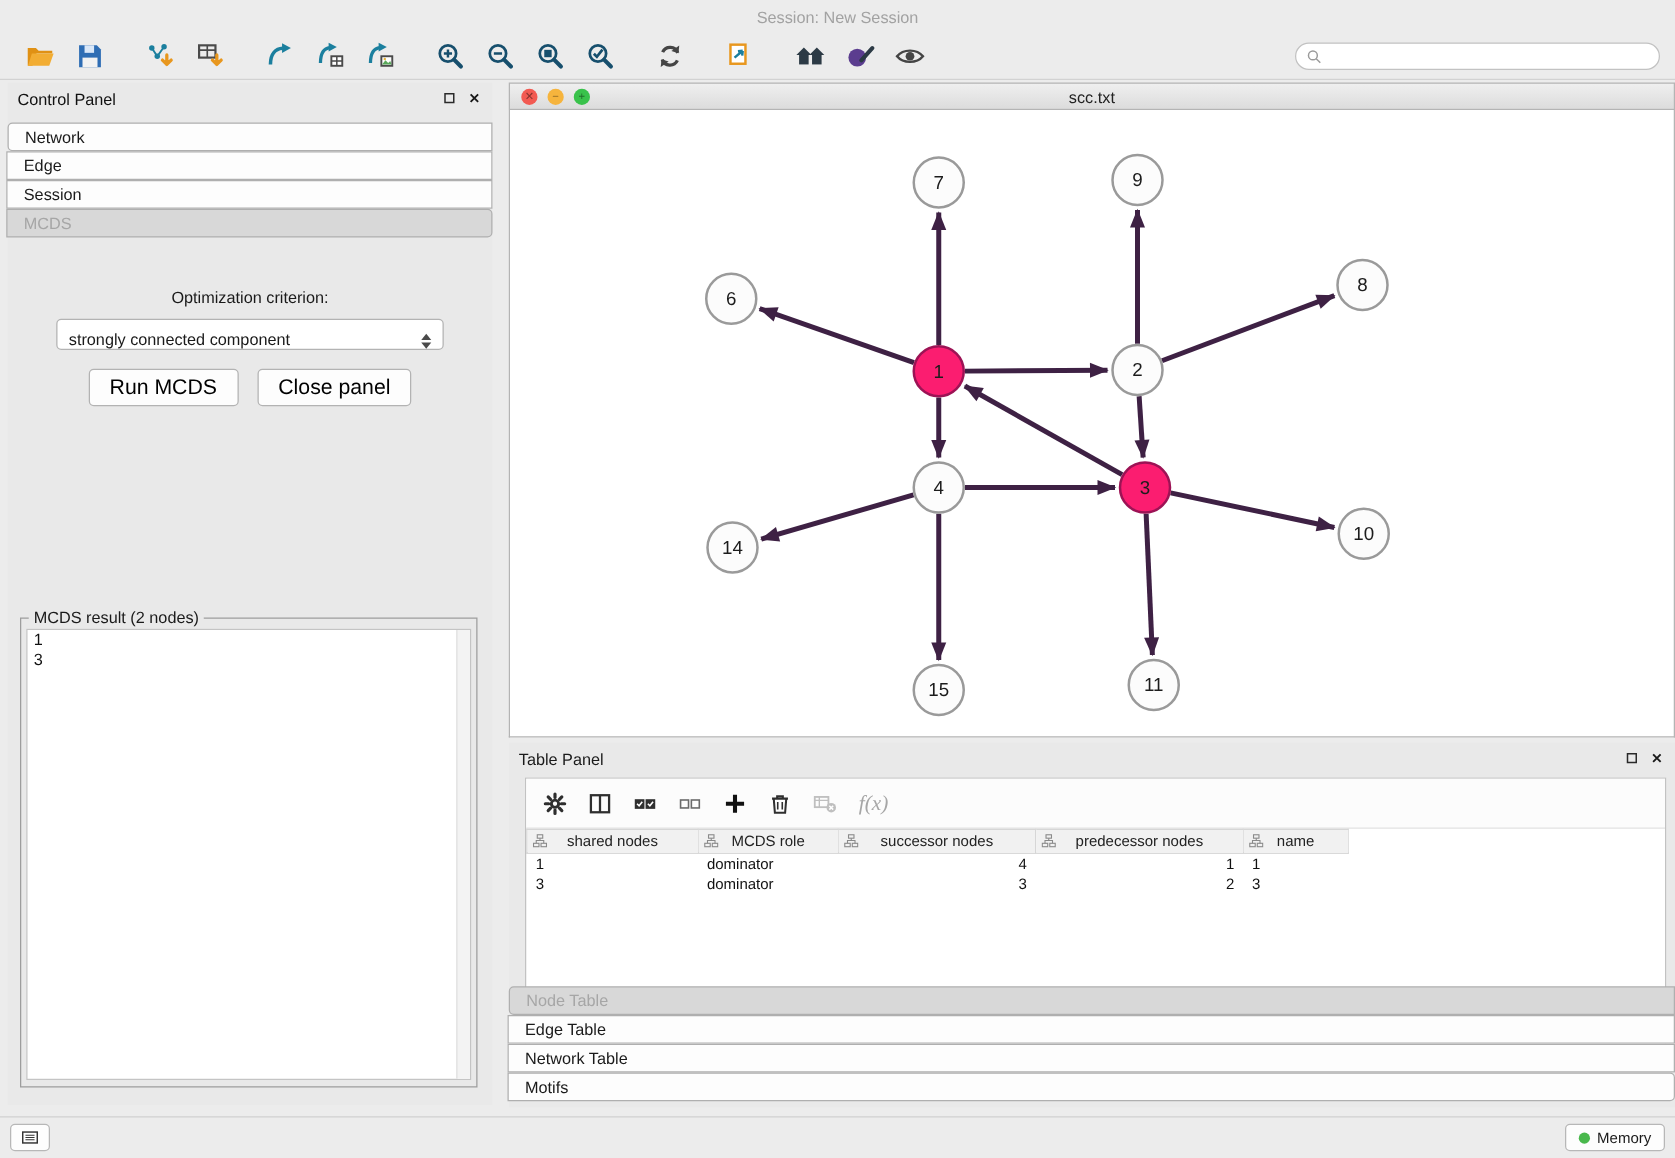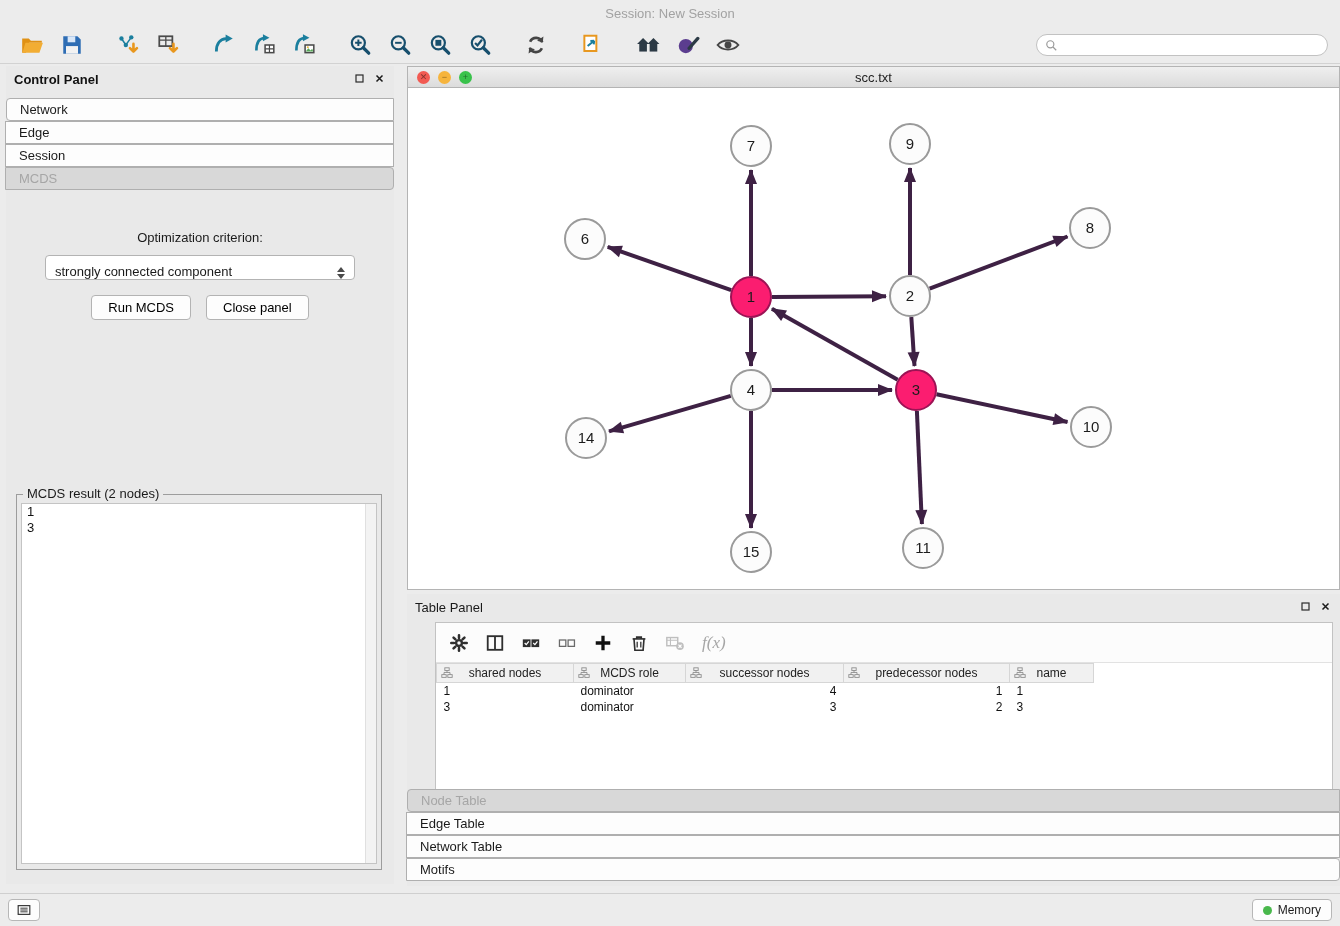--- a/index.html
+++ b/index.html
@@ -17,38 +17,38 @@
   .tbtn { width:40px; height:28px; display:inline-flex; align-items:center; justify-content:center; border-radius:4px; }
   .tbtn svg { display:block; }
   .tb-sep { width:16px; height:1px; display:inline-block; }
   .searchbox { margin-left:auto; width:292px; height:22px; background:#fff; border:1px solid #c2c2c2;
                border-radius:11px; display:flex; align-items:center; padding:0 8px; }
   .searchbox input { border:none; outline:none; flex:1; font-size:12px; background:transparent; font-family:"Liberation Sans",sans-serif; }
   .searchbox svg { margin-right:4px; }
 
   
   .control-panel { position:absolute; left:6px; top:66px; width:388px; height:818px; background:#e9e9e9; }
-  .cp-header { position:relative; height:26px;font-weight:bold; }
+  .cp-header { position:relative; height:26px; }
   .cp-title { position:absolute; left:8px; top:6px; font-size:13px; color:#111; }
   .panel-btns { position:absolute; right:8px; top:6px; display:flex; gap:7px; align-items:center; }
   .panel-btns .pbtn { width:13px; height:13px; display:inline-flex; align-items:center; justify-content:center; }
   .seg-tabs { display:flex; justify-content:center; margin-top:6px;flex-direction:column; }
   .seg-tab { border:1px solid #afafaf; background:#fdfdfd; padding:3px 13px; font-size:13px; margin-left:-1px; color:#1a1a1a; }
   .seg-tab:first-child { border-radius:4px 0 0 4px; margin-left:0; }
   .seg-tab:last-child { border-radius:0 4px 4px 0; }
   .seg-tab.active { background:#d8d8d8; color:#a6a6a6; }
   .opt-label { text-align:center; margin-top:40px; font-size:13px; }
   .dropdown { margin:10px auto 0; width:310px; height:25px; background:#fff; border:1px solid #b3b3b3; border-radius:4px;
               display:flex; align-items:flex-end; padding:0 9px; font-size:13px; }
   .dd-arrows { margin-left:auto; display:flex; flex-direction:column; gap:2px; align-items:center; }
   .dd-arrows i { width:0; height:0; border-left:4px solid transparent; border-right:4px solid transparent; display:block; }
   .dd-up { border-bottom:5px solid #4a4a4a; }
   .dd-down { border-top:5px solid #4a4a4a; }
   .cp-buttons { display:flex; justify-content:center; gap:15px; margin-top:15px; }
-  .cp-btn { background:#fdfdfd; border:1px solid #b3b3b3; border-radius:4px; padding:4px 16px; font-size:13px; font-family:"Liberation Sans",sans-serif; }
+  .cp-btn { background:#fdfdfd; border:1px solid #b3b3b3; border-radius:4px; padding:4px 16px; font-size:17px; font-family:"Liberation Sans",sans-serif; }
   .result-box { position:absolute; left:10px; right:12px; top:428px; height:376px; border:1px solid #9d9d9d; background:#e9e9e9; }
   .result-legend { position:absolute; top:-9px; left:6px; background:#e9e9e9; padding:0 4px; font-size:13px; }
   .result-inner { position:absolute; left:4px; right:4px; top:8px; bottom:5px; background:#fff; border:1px solid #c4c4c4; }
   .result-scroll { position:absolute; right:0; top:0; bottom:0; width:11px; background:#f3f3f3; border-left:1px solid #e0e0e0; }
   .result-line { font-size:13px; line-height:16px; padding-left:5px; color:#111; }
 
   
   .net-window { position:absolute; left:407px; top:66px; right:0; height:524px; }
   .net-titlebar { position:relative; height:22px; background:linear-gradient(#efefef,#dcdcdc); border:1px solid #b4b4b4;
                   display:flex; align-items:center; }
@@ -56,21 +56,21 @@
   .tl { width:13px; height:13px; border-radius:50%; font-size:9px; line-height:13px; text-align:center; color:rgba(0,0,0,.45); }
   .net-title { position:absolute; left:0; right:0; text-align:center; font-size:13px; color:#222; }
   .net-canvas { position:absolute; top:22px; left:0; right:0; bottom:0; background:#fff; border:1px solid #b4b4b4; border-top:none; }
   .net-canvas svg { width:100%; height:100%; display:block; }
   .net-canvas svg text { font-family:"Liberation Sans",sans-serif; }
 
   
   .table-panel { position:absolute; left:407px; top:594px; right:0; height:292px; background:#e9e9e9; }
   .tp-header { position:relative; height:26px; }
   .tp-title { position:absolute; left:8px; top:6px; font-size:13px; }
-  .tp-body { position:absolute; left:13px; right:7px; top:28px; bottom:36px; background:#fff; border:1px solid #c2c2c2;margin-left:15px; }
+  .tp-body { position:absolute; left:13px; right:7px; top:28px; bottom:36px; background:#fff; border:1px solid #c2c2c2; }
   .tp-toolbar { height:40px; border-bottom:1px solid #e2e2e2; background:#fcfcfc; display:flex; align-items:center; padding-left:8px; gap:6px; }
   .tp-toolbar .tbtn { width:30px; }
   .fx-label { font-style:italic; font-family:"Liberation Serif",serif; color:#a6a6a6; font-size:17px; padding:0 6px; }
   table.node-table { border-collapse:collapse; table-layout:fixed; }
   table.node-table th { background:#f1f1f1; border:1px solid #d6d6d6; font-weight:normal; font-size:12px; height:19px; position:relative; text-align:center; color:#222; }
   table.node-table th .hier { position:absolute; left:4px; top:3px; }
   table.node-table td { font-size:12px; height:16px; padding:0 7px; color:#111; white-space:nowrap; }
   .tp-tabs { position:absolute; left:0; right:0; bottom:5px; display:flex; justify-content:center; }
 
   

